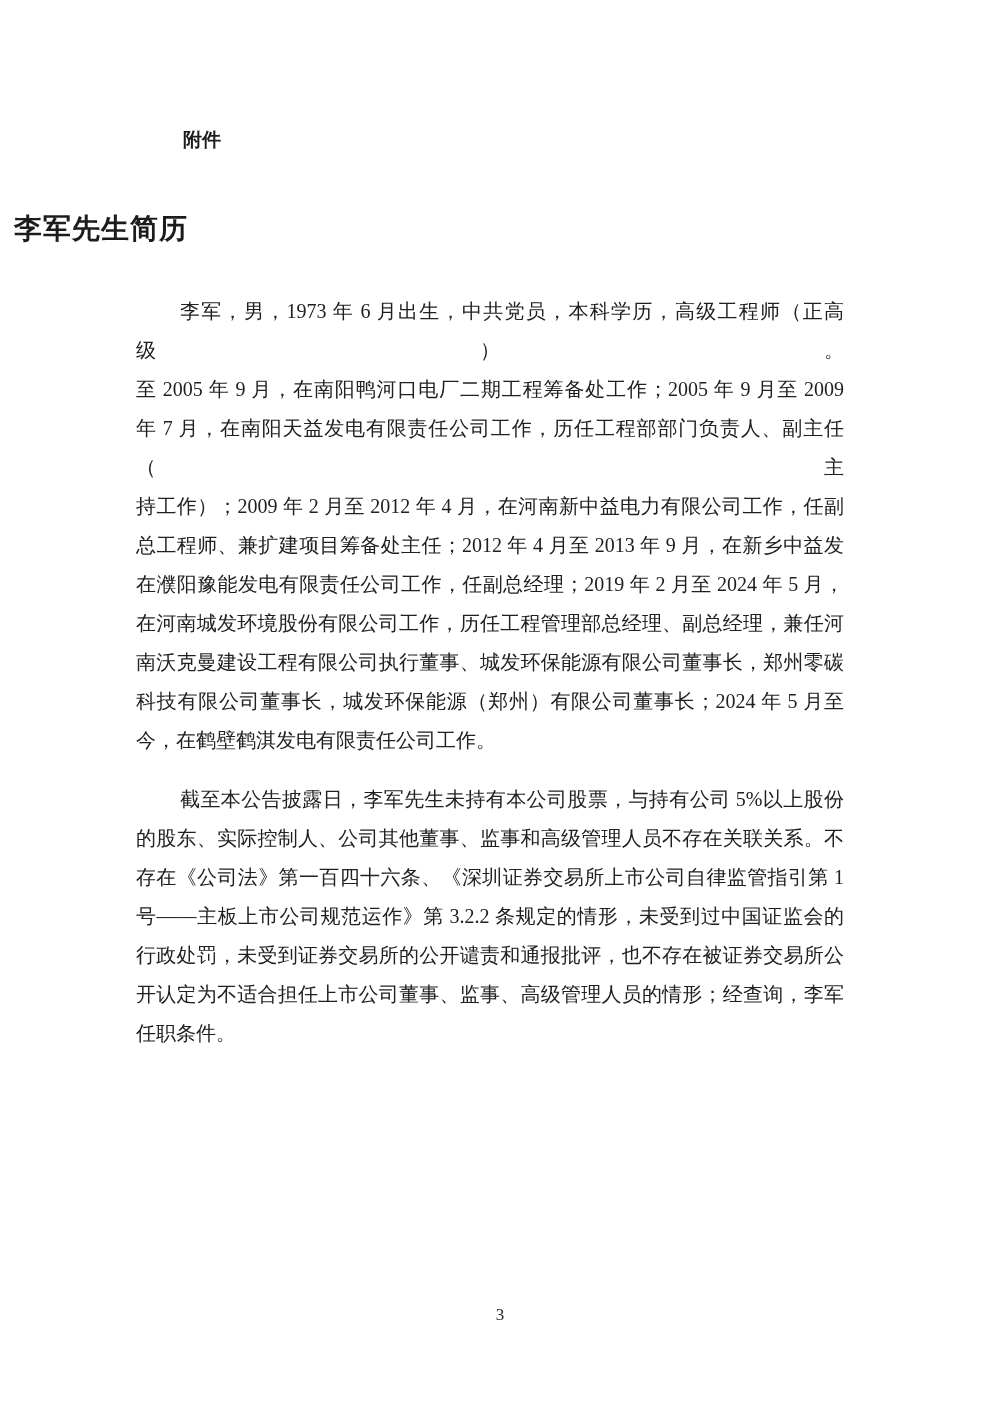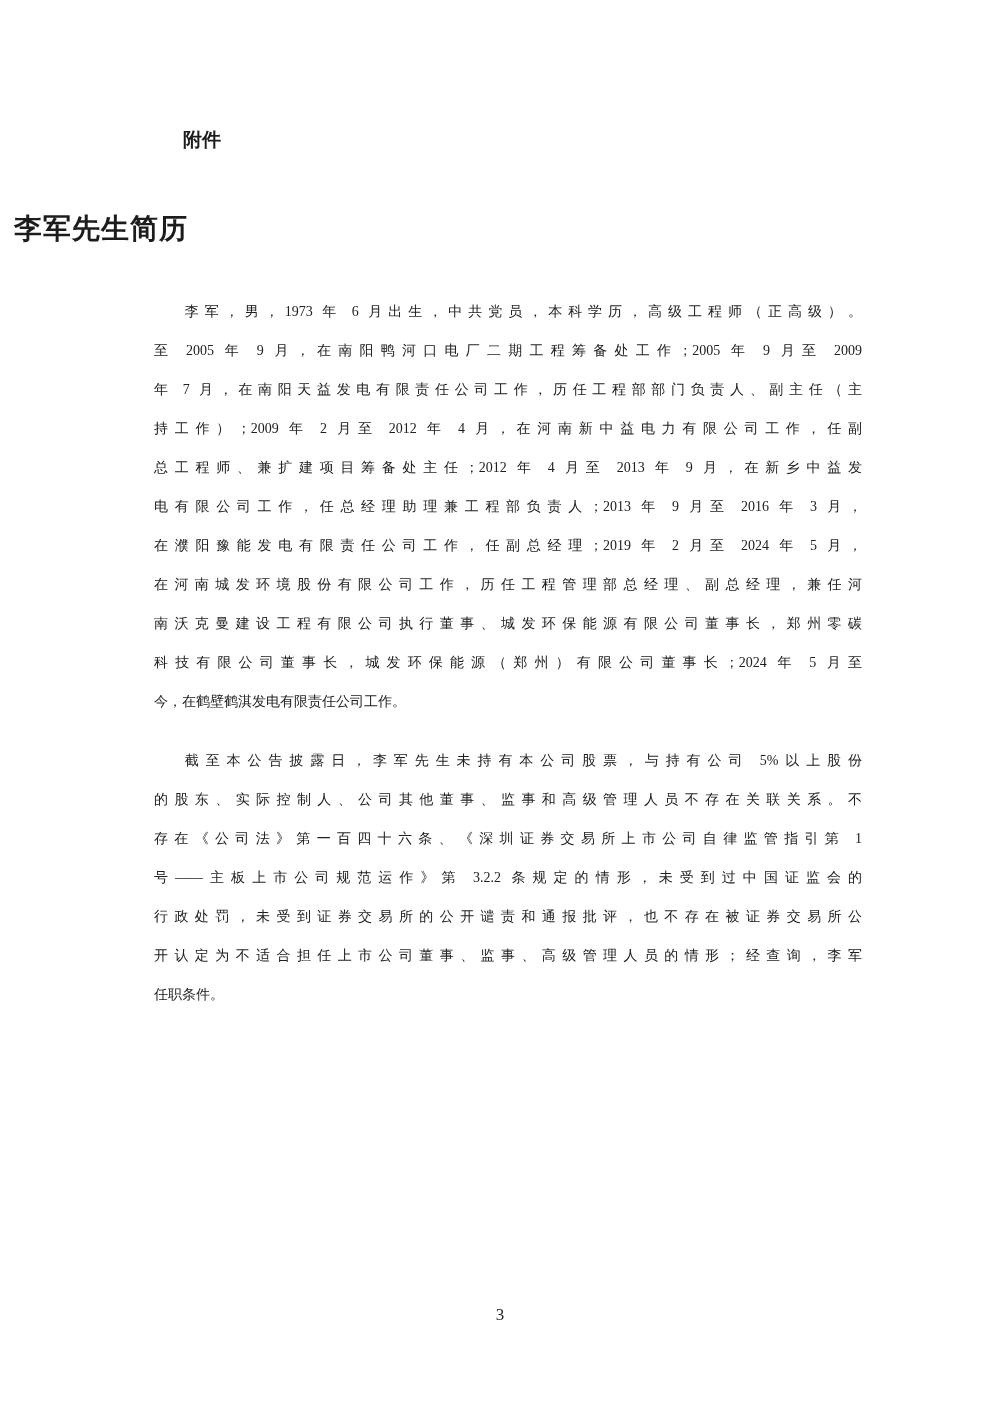--- a/index.html
+++ b/index.html
@@ -33,25 +33,25 @@
     margin: 14px;
     text-align: left;
     font-family: "Liberation Serif", "DejaVu Serif", serif;
     font-weight: bold;
     font-size: 28px;
     color: #1c1c1c;
     letter-spacing: 1px;
   }
   .doc-body {
     position: absolute;
-    left: 154px;
+    left: 136px;
     top: 292px;
     width: 708px;
     font-family: "Liberation Serif", "DejaVu Serif", serif;
-    font-size: 14px;
+    font-size: 20px;
     line-height: 39px;
     color: #202020;
   }
   .para + .para {
     margin-top: 20px;
   }
   .line {
     text-align: justify;
     text-align-last: justify;
     text-justify: inter-character;
@@ -82,21 +82,20 @@
 
   <h1 class="doc-title">李军先生简历</h1>
 
   <div class="doc-body">
       <div class="para">
         <div class="line first">李军，男，1973 年 6 月出生，中共党员，本科学历，高级工程师（正高级）。</div>
         <div class="line">至 2005 年 9 月，在南阳鸭河口电厂二期工程筹备处工作；2005 年 9 月至 2009</div>
         <div class="line">年 7 月，在南阳天益发电有限责任公司工作，历任工程部部门负责人、副主任（主</div>
         <div class="line">持工作）；2009 年 2 月至 2012 年 4 月，在河南新中益电力有限公司工作，任副</div>
         <div class="line">总工程师、兼扩建项目筹备处主任；2012 年 4 月至 2013 年 9 月，在新乡中益发</div>
-        <div class="line">电有限公司工作，任总经理助理兼工程部负责人；2013 年 9 月至 2016 年 3 月，</div>
         <div class="line">在濮阳豫能发电有限责任公司工作，任副总经理；2019 年 2 月至 2024 年 5 月，</div>
         <div class="line">在河南城发环境股份有限公司工作，历任工程管理部总经理、副总经理，兼任河</div>
         <div class="line">南沃克曼建设工程有限公司执行董事、城发环保能源有限公司董事长，郑州零碳</div>
         <div class="line">科技有限公司董事长，城发环保能源（郑州）有限公司董事长；2024 年 5 月至</div>
         <div class="line last">今，在鹤壁鹤淇发电有限责任公司工作。</div>
       </div>
       <div class="para">
         <div class="line first">截至本公告披露日，李军先生未持有本公司股票，与持有公司 5%以上股份</div>
         <div class="line">的股东、实际控制人、公司其他董事、监事和高级管理人员不存在关联关系。不</div>
         <div class="line">存在《公司法》第一百四十六条、《深圳证券交易所上市公司自律监管指引第 1</div>

